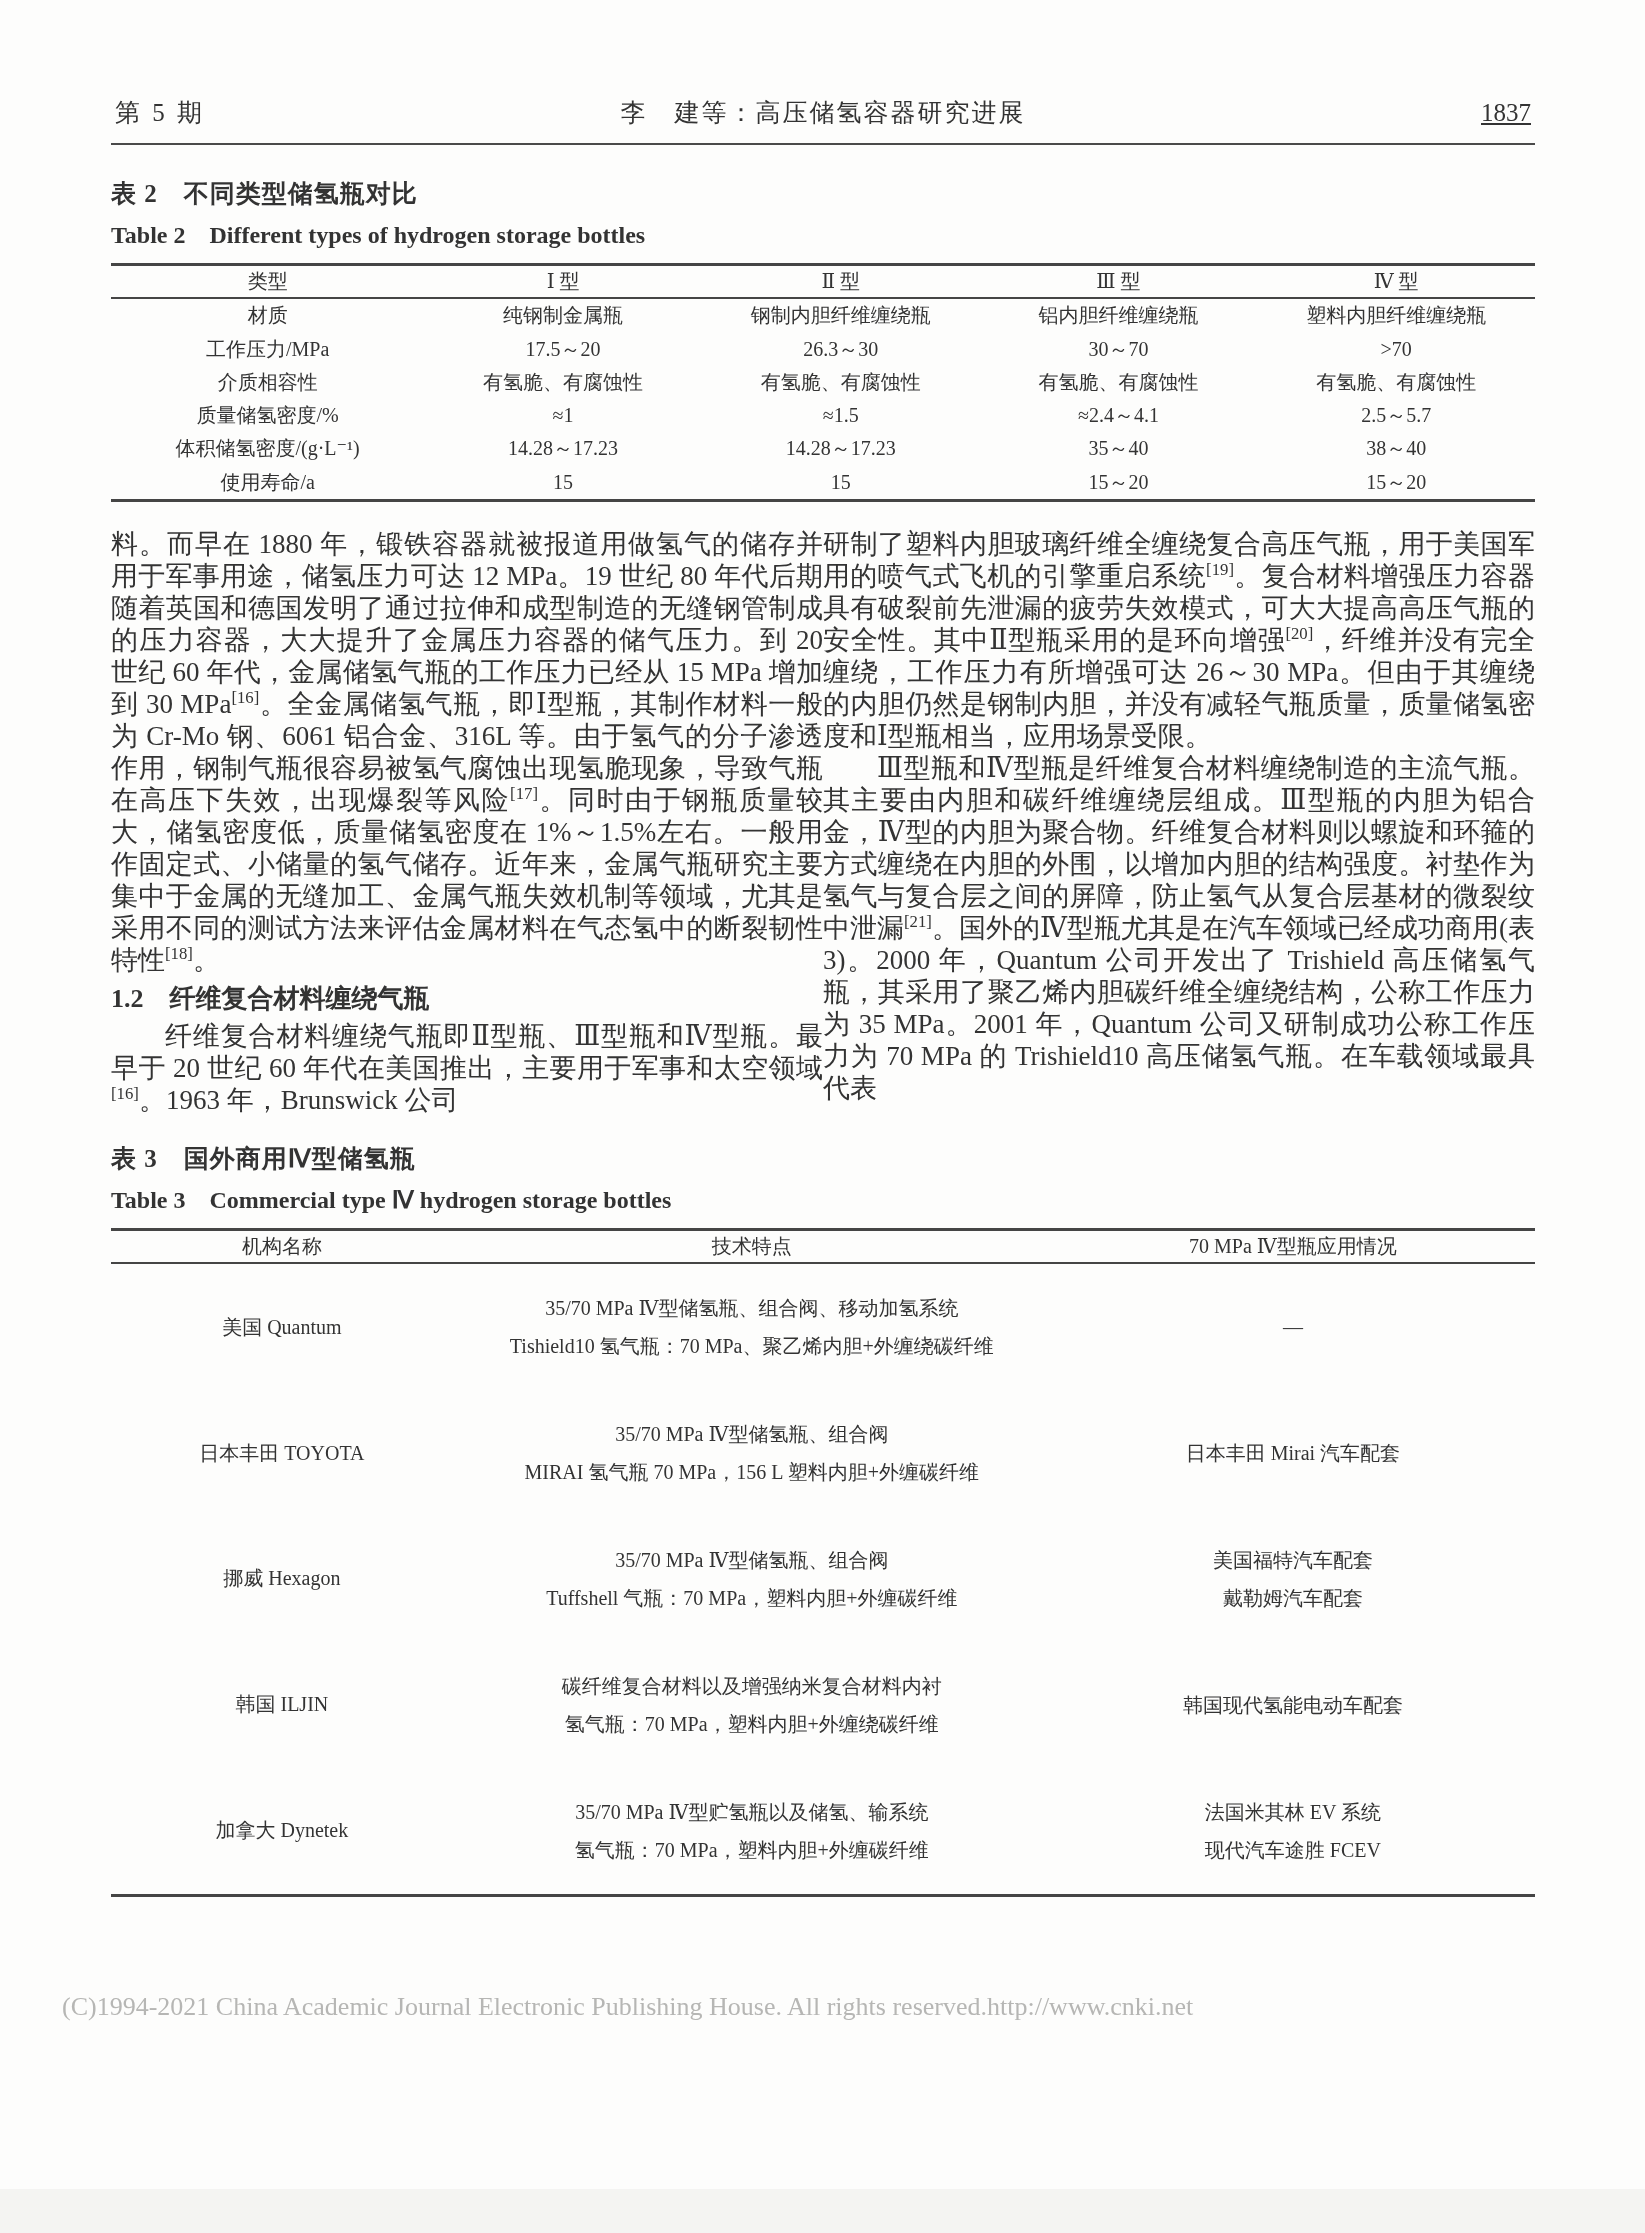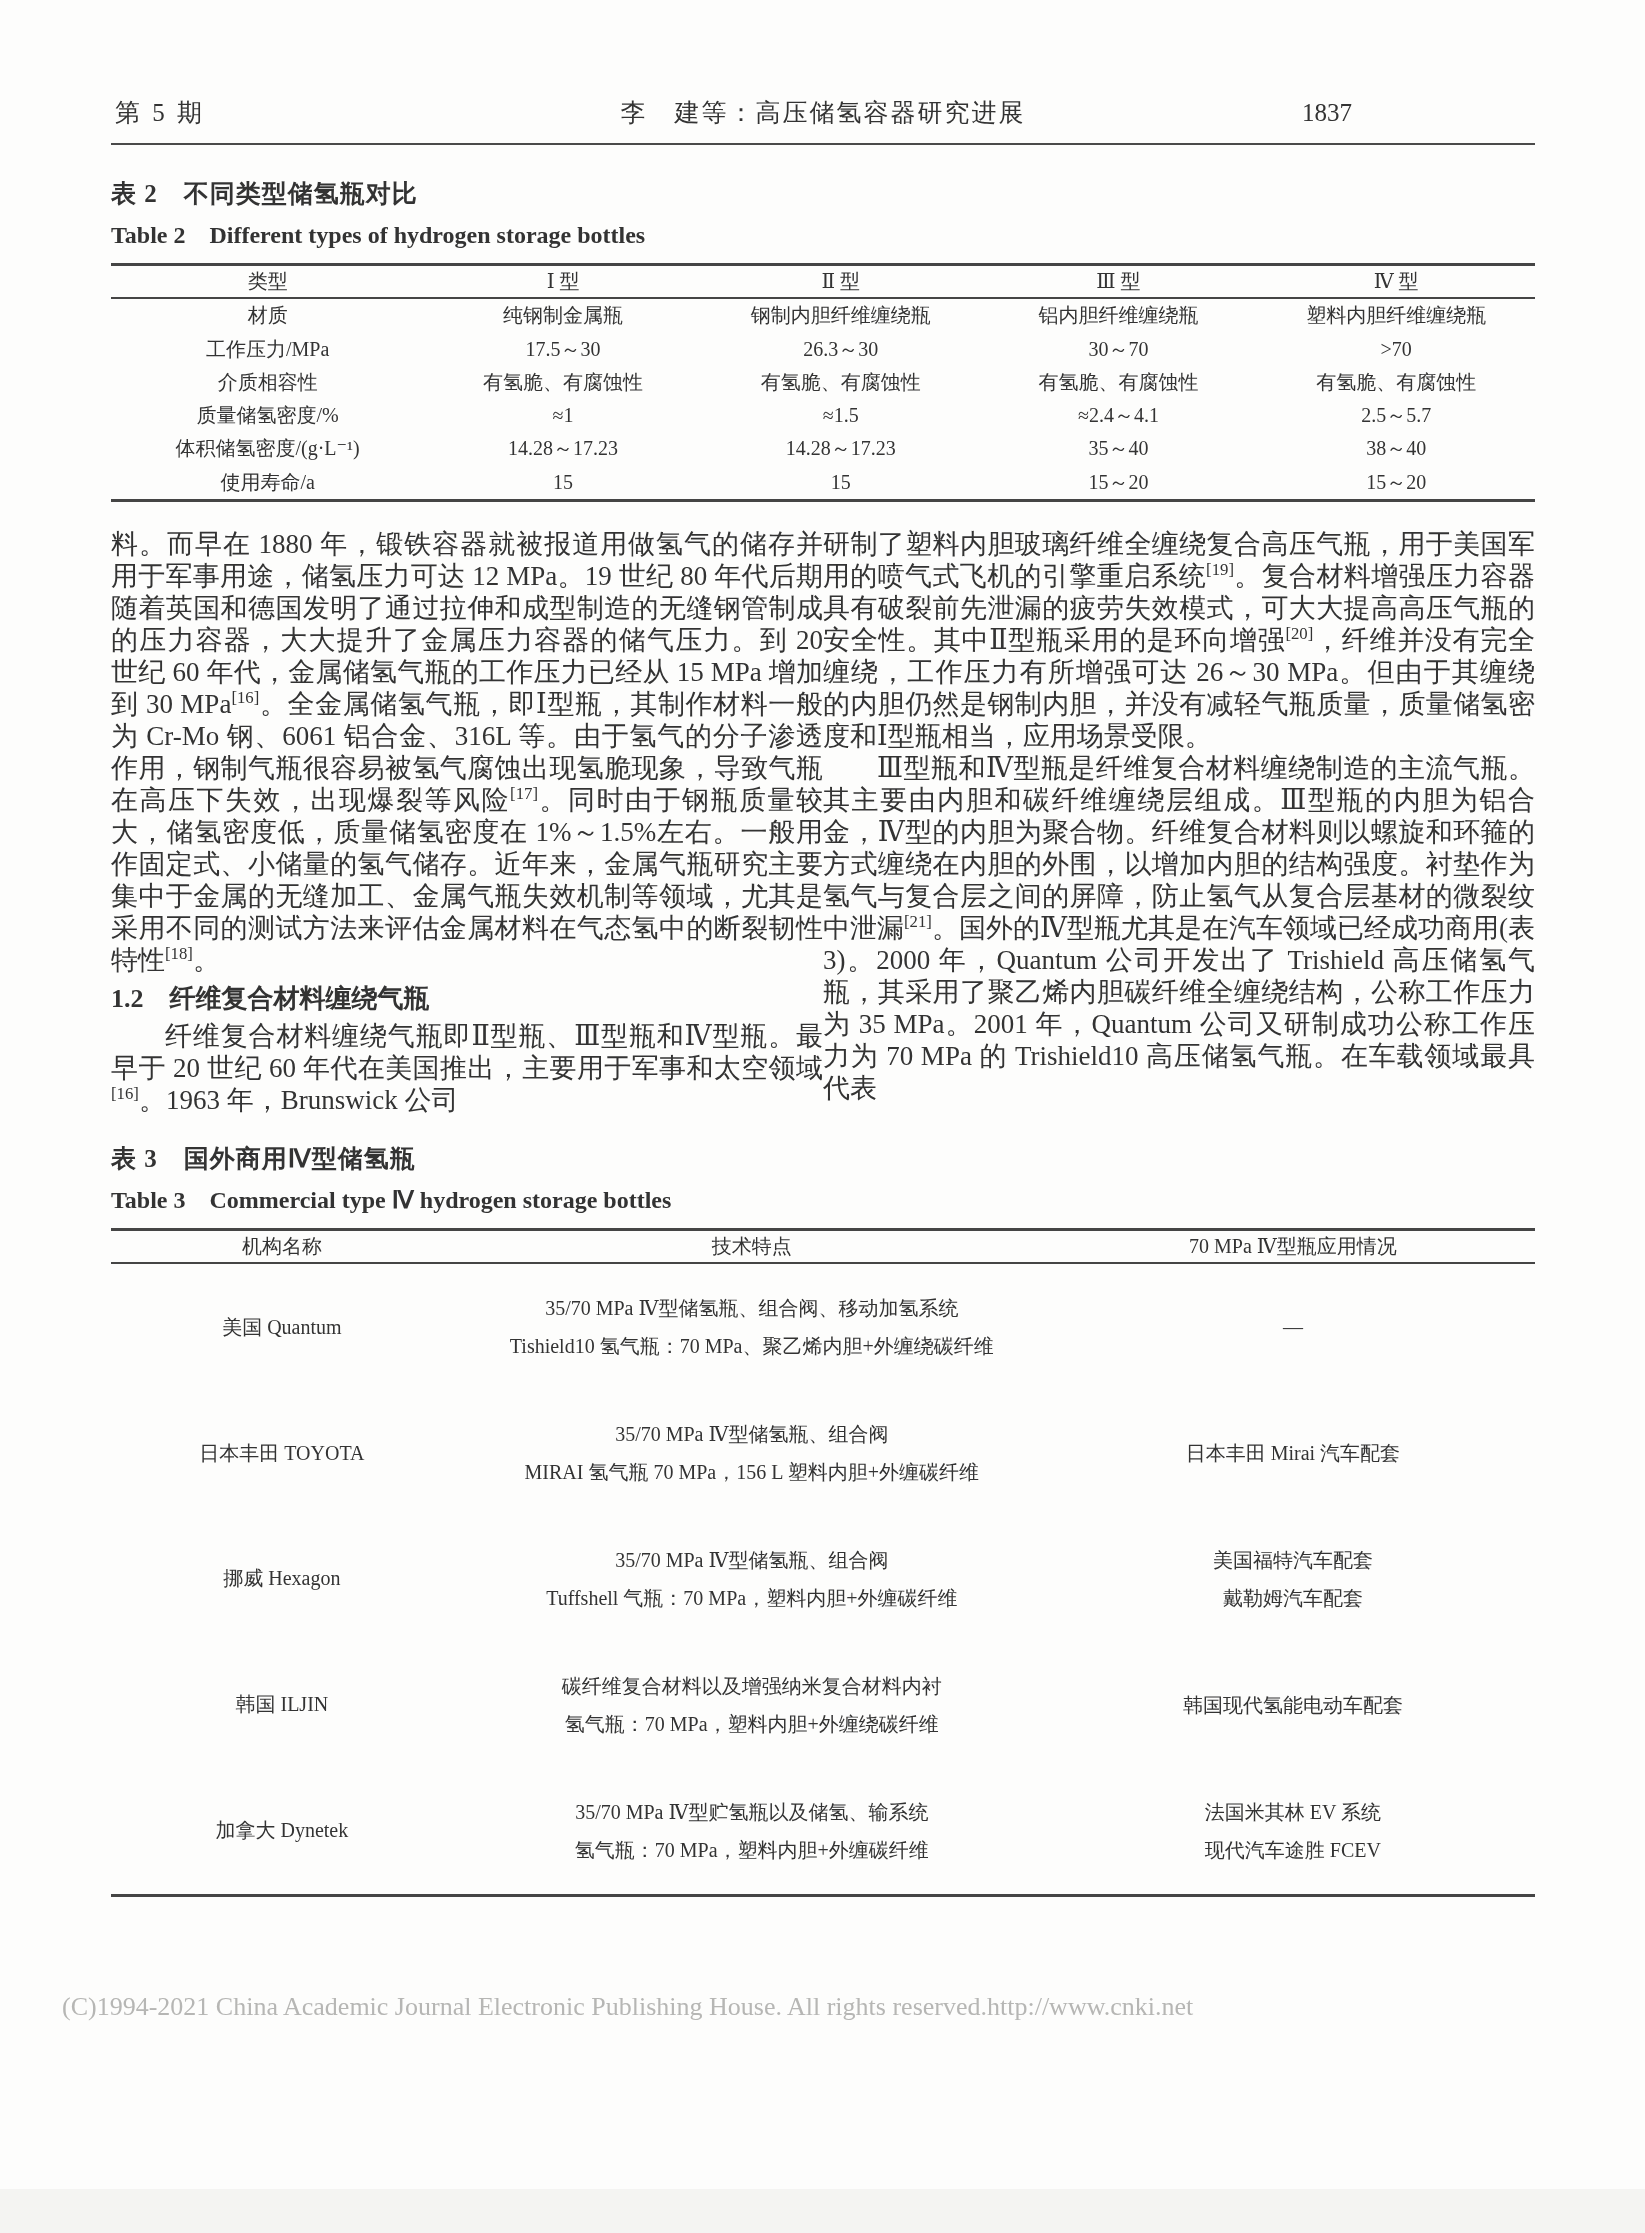--- a/index.html
+++ b/index.html
@@ -6,21 +6,21 @@
   body{width:1646px;background:#f4f4f2;}
   .page{position:relative;width:1646px;height:2189px;background:#fdfdfc;
         font-family:"Liberation Serif","DejaVu Serif",serif;color:#333;
         padding:96px 111px 17px;box-sizing:border-box;overflow:hidden;}
 
   
   .running-head{display:flex;align-items:baseline;font-size:25px;
                 border-bottom:2px solid #4a4a4a;padding:0 4px 14px;}
   .rh-issue{width:229px;letter-spacing:3px;}
   .rh-title{flex:1;text-align:center;letter-spacing:2px;}
-  .rh-page{width:229px;}
+  .rh-page{width:229px;text-align:right;text-decoration:underline;}
 
   
   .caption{text-align:left;font-family:Liberation Serif, serif;font-weight:bold;}
   .caption .cap-cn{font-size:25px;margin-bottom:9px;letter-spacing:1px;}
   .caption .cap-en{font-size:24px;}
   .cap-t2{margin-top:32px;}
   .cap-t3{margin-top:26px;}
 
   
   table.tbl{width:100%;border-collapse:collapse;table-layout:fixed;
@@ -82,21 +82,21 @@
     <tbody>
       <tr>
         <td>材质</td>
         <td>纯钢制金属瓶</td>
         <td>钢制内胆纤维缠绕瓶</td>
         <td>铝内胆纤维缠绕瓶</td>
         <td>塑料内胆纤维缠绕瓶</td>
       </tr>
       <tr>
         <td>工作压力/MPa</td>
-        <td>17.5～30</td>
+        <td>17.5～20</td>
         <td>26.3～30</td>
         <td>30～70</td>
         <td>&gt;70</td>
       </tr>
       <tr>
         <td>介质相容性</td>
         <td>有氢脆、有腐蚀性</td>
         <td>有氢脆、有腐蚀性</td>
         <td>有氢脆、有腐蚀性</td>
         <td>有氢脆、有腐蚀性</td>

